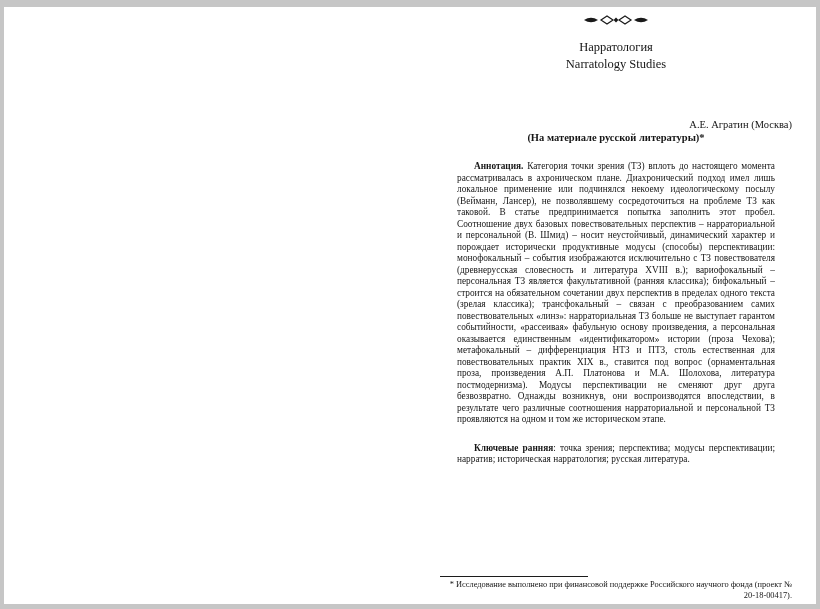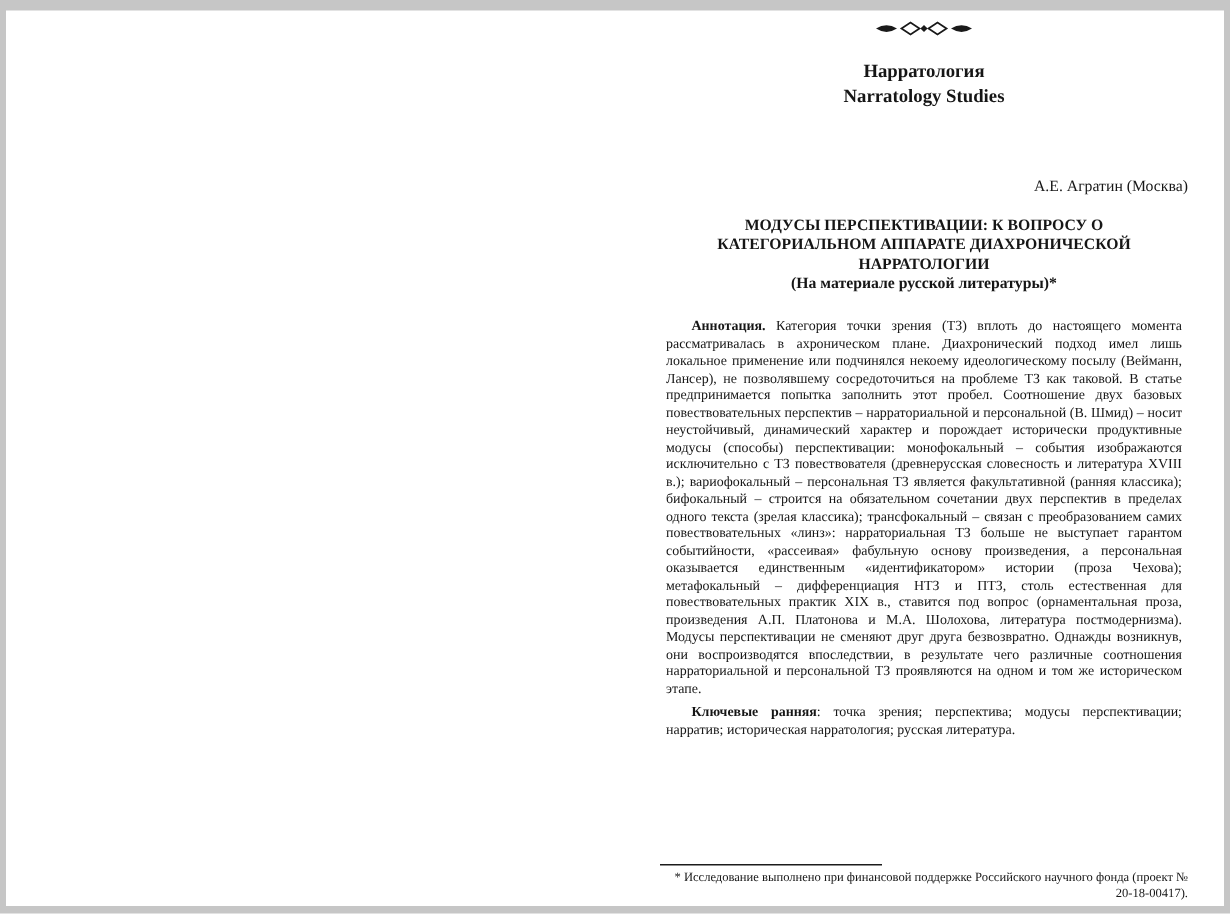--- a/index.html
+++ b/index.html
@@ -28,21 +28,21 @@
     color: #161616;
   }
   .ornament {
     text-align: center;
     margin-top: 5px;
     height: 14px;
   }
   .ornament svg { display: inline-block; }
   .section-title {
     text-align: center;
-    font-weight: bold;
+    font-weight: normal;
     font-size: 12.5px;
     line-height: 15px;
   }
   .section-ru { margin-top: 14px; }
   .section-en { margin-top: 2px; }
   .author {
     text-align: right;
     font-size: 10.5px;
     line-height: 13px;
     margin-top: 46px;
@@ -59,21 +59,21 @@
   }
   .subtitle {
     width: 300px;
     margin: 0 auto;
   }
   .abstract, .keywords {
     text-align: justify;
     font-size: 9.3px;
     line-height: 11.5px;
     text-indent: 17px;
-    margin: 4px;
+    margin: 17px;
     hyphens: auto;
   }
   .abstract { margin-top: 17px; }
   .bold { font-weight: bold; }
   .footnote-block {
     position: absolute;
     left: 0;
     top: 569px;
     width: 352px;
   }
@@ -113,21 +113,20 @@
         <rect x="31.3" y="4.3" width="3.4" height="3.4" transform="rotate(45 33 6)"></rect>
       </svg>
     </div>
 
     <div class="section-title section-ru">Нарратология</div>
 
     <div class="section-title section-en">Narratology Studies</div>
 
     <div class="author">А.Е. Агратин (Москва)</div>
 
-    <div class="title">МОДУСЫ ПЕРСПЕКТИВАЦИИ: К ВОПРОСУ О КАТЕГОРИАЛЬНОМ АППАРАТЕ ДИАХРОНИЧЕСКОЙ НАРРАТОЛОГИИ</div>
 
     <div class="subtitle">(На материале русской литературы)*</div>
 
     <p class="abstract"><span class="bold">Аннотация.</span><span> Категория точки зрения (ТЗ) вплоть до настоящего момента рассматривалась в ахроническом плане. Диахронический подход имел лишь локальное применение или подчинялся некоему идеологическому посылу (Вейманн, Лансер), не позволявшему сосредоточиться на проблеме ТЗ как таковой. В статье предпринимается попытка заполнить этот пробел. Соотношение двух базовых повествовательных перспектив – нарраториальной и персональной (В. Шмид) – носит неустойчивый, динамический характер и порождает исторически продуктивные модусы (способы) перспективации: монофокальный – события изображаются исключительно с ТЗ повествователя (древнерусская словесность и литература XVIII в.); вариофокальный – персональная ТЗ является факультативной (ранняя классика); бифокальный – строится на обязательном сочетании двух перспектив в пределах одного текста (зрелая классика); трансфокальный – связан с преобразованием самих повествовательных «линз»: нарраториальная ТЗ больше не выступает гарантом событийности, «рассеивая» фабульную основу произведения, а персональная оказывается единственным «идентификатором» истории (проза Чехова); метафокальный – дифференциация НТЗ и ПТЗ, столь естественная для повествовательных практик XIX в., ставится под вопрос (орнаментальная проза, произведения А.П. Платонова и М.А. Шолохова, литература постмодернизма). Модусы перспективации не сменяют друг друга безвозвратно. Однажды возникнув, они воспроизводятся впоследствии, в результате чего различные соотношения нарраториальной и персональной ТЗ проявляются на одном и том же историческом этапе.</span></p>
 
     <p class="keywords"><span class="bold">Ключевые ранняя</span><span>: точка зрения; перспектива; модусы перспективации; нарратив; историческая нарратология; русская литература.</span></p>
 
     <div class="footnote-block">
       <div class="footnote-rule"></div>
       <div class="footnote">* Исследование выполнено при финансовой поддержке Российского научного фонда (проект № 20-18-00417).</div>

